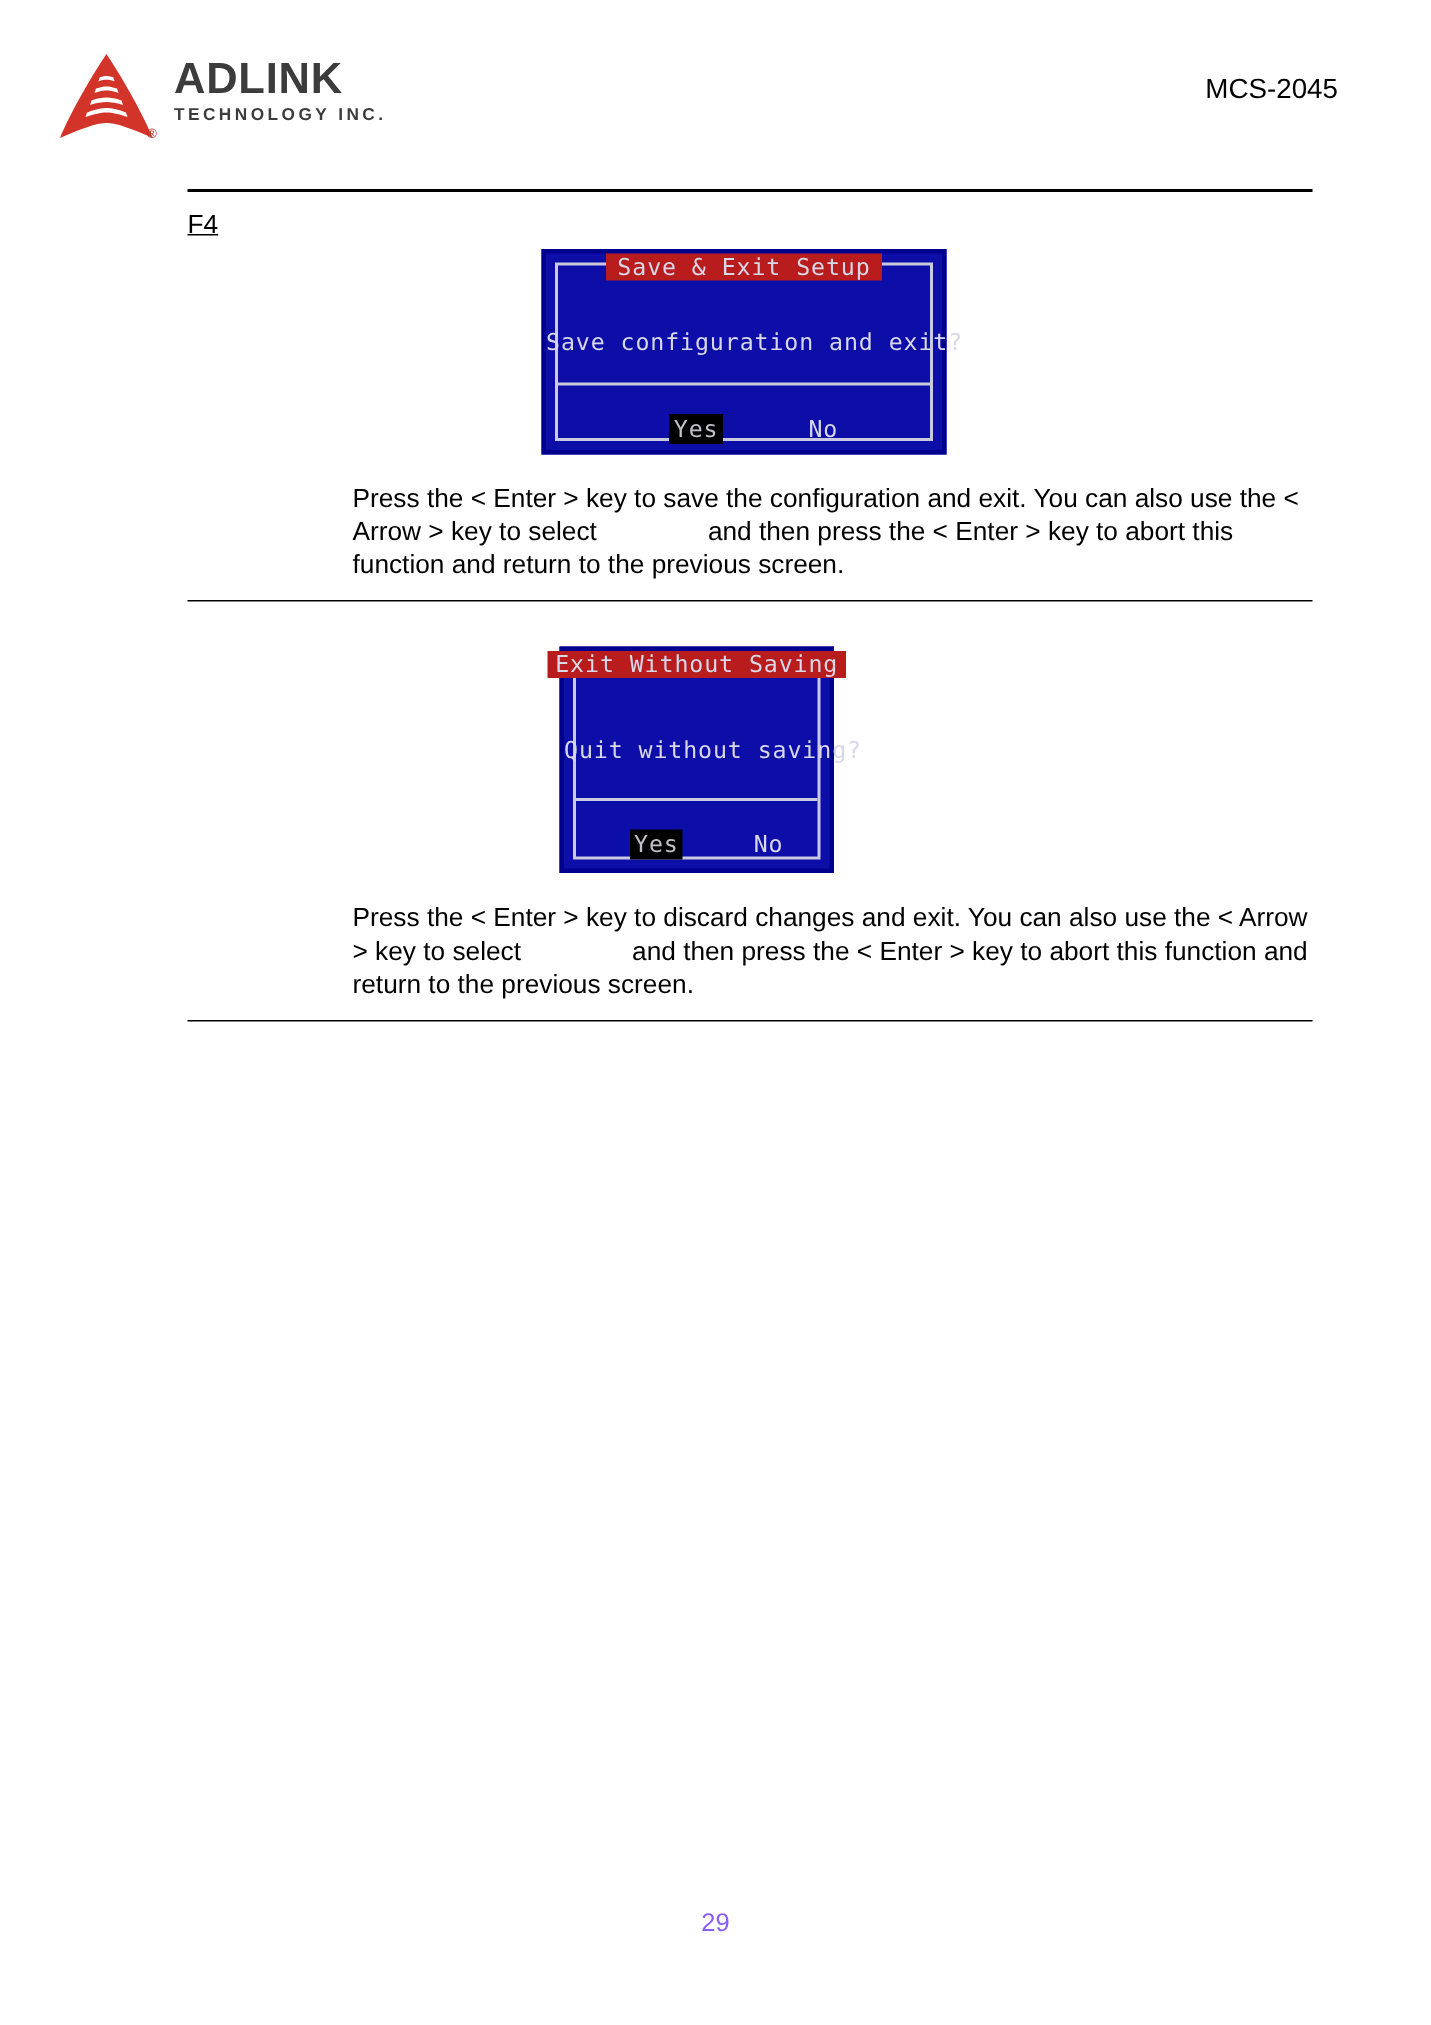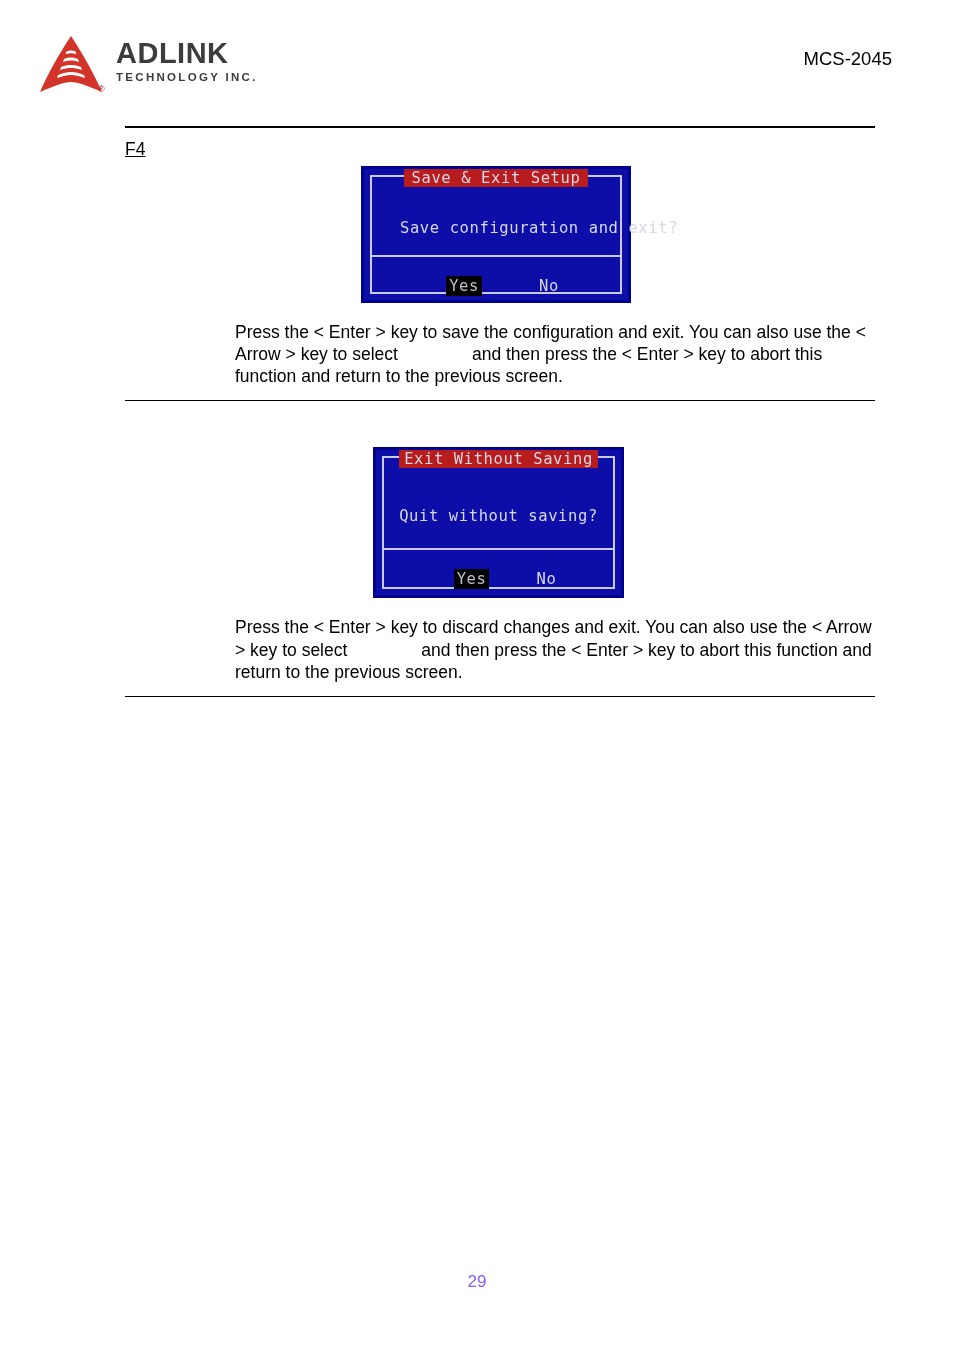--- a/index.html
+++ b/index.html
@@ -204,30 +204,30 @@
     margin-left: 54px;
   }
 
   
   #dialog-save {
     width: 270px;
     height: 137px;
     margin-left: 236px;
     margin-top: 6px;
   }
-  #dialog-save .bios-message { top: 50px; margin-left: 36px; }
+  #dialog-save .bios-message { top: 50px; }
   #dialog-save .bios-divider { top: 86px; }
   #dialog-save .bios-buttons { top: 108px; }
 
   
   #dialog-exit {
-    width: 251px;
+    width: 183px;
     height: 151px;
     margin-left: 248px;
-    margin-top: 36px;
+    margin-top: 20px;
   }
   #dialog-exit .bios-title { padding: 0 5px; font-size: 15.5px; }
   #dialog-exit .bios-message { top: 57px; }
   #dialog-exit .bios-divider { top: 98px; }
   #dialog-exit .bios-buttons { top: 120px; }
   #dialog-exit .btn-no { margin-left: 44px; }
 
   
   .page-number {
     position: absolute;

